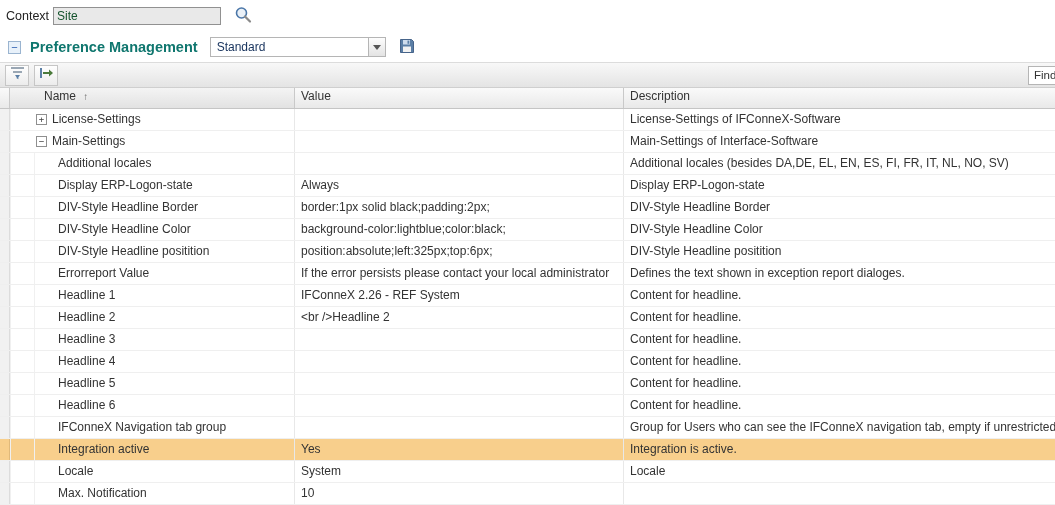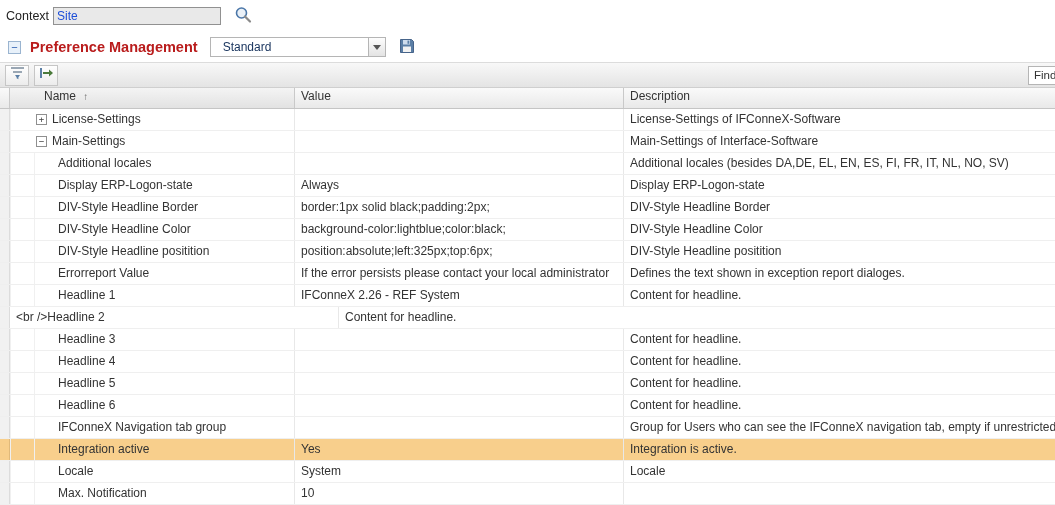--- a/index.html
+++ b/index.html
@@ -4,32 +4,32 @@
 <style>
   * { box-sizing: border-box; margin: 0; padding: 0; }
   html,body { background:#fff; }
   body { font-family: "Liberation Sans", sans-serif; }
   .app { position:relative; width:1055px; height:505px; overflow:hidden; background:#fff; }
 
   
   .context-bar { height:32px; display:flex; align-items:center; padding-left:6px; }
   .context-label { font-size:12.5px; color:#222; }
   .context-input { width:168px; height:18px; margin-left:4px; background:#e9e9e9;
-                   border:1px solid #919191; font-size:12px; padding:0 3px; color:#1d4ed8;
+                   border:1px solid #919191; font-size:12px; padding:0 3px; color:#14532d;
                    font-family:"Liberation Sans",sans-serif; }
   .search-btn { width:24px; height:22px; margin-left:10px; background:transparent; border:none; cursor:pointer; }
 
   
   .panel-bar { height:30px; display:flex; align-items:center; padding-left:8px; }
   .collapse-box { width:13px; height:13px; border:1px solid #9ab4d0; background:#e8f1fa;
                   font-size:11px; line-height:10px; text-align:center; color:#2a5db0; cursor:pointer; }
-  .panel-title { margin-left:9px; font-size:14.5px; font-weight:bold; color:#b91c1c; }
+  .panel-title { margin-left:9px; font-size:14.5px; font-weight:bold; color:#0f766e; }
   .combo { display:flex; margin-left:12px; height:20px; }
   .combo-input { width:158px; height:20px; border:1px solid #b5b5b5; border-right:none; font-size:12px;
-                 padding:0 12px; color:#16325c; font-family:"Liberation Sans",sans-serif; }
+                 padding:0 6px; color:#16325c; font-family:"Liberation Sans",sans-serif; }
   .combo-trigger { width:18px; height:20px; border:1px solid #b5b5b5; background:linear-gradient(#fdfdfd,#e3e3e3);
                    display:flex; align-items:center; justify-content:center; cursor:pointer; }
   .combo-arrow { width:0; height:0; border-left:4px solid transparent; border-right:4px solid transparent;
                  border-top:5px solid #555; }
   .save-btn { margin-left:10px; width:22px; height:22px; border:none; background:transparent; cursor:pointer; padding:2px; }
 
   
   .toolbar { position:relative; height:26px; background:linear-gradient(#f8f8f8,#e4e4e4);
              border-top:1px solid #dcdcdc; border-bottom:1px solid #cfcfcf;
              display:flex; align-items:center; padding-left:5px; }
@@ -227,20 +227,25 @@
     <div class="cell name">
       <span class="indent"></span>
           <span class="indent"></span>
           <span class="nm">Headline 1</span>
     </div>
     <div class="cell value">IFConneX 2.26 - REF System</div>
     <div class="cell desc">Content for headline.</div>
   </div>
       <div class="row">
     <div class="cell gutter"></div>
+    <div class="cell name">
+      <span class="indent"></span>
+          <span class="indent"></span>
+          <span class="nm">Headline 2</span>
+    </div>
     <div class="cell value">&lt;br /&gt;Headline 2</div>
     <div class="cell desc">Content for headline.</div>
   </div>
       <div class="row">
     <div class="cell gutter"></div>
     <div class="cell name">
       <span class="indent"></span>
           <span class="indent"></span>
           <span class="nm">Headline 3</span>
     </div>

